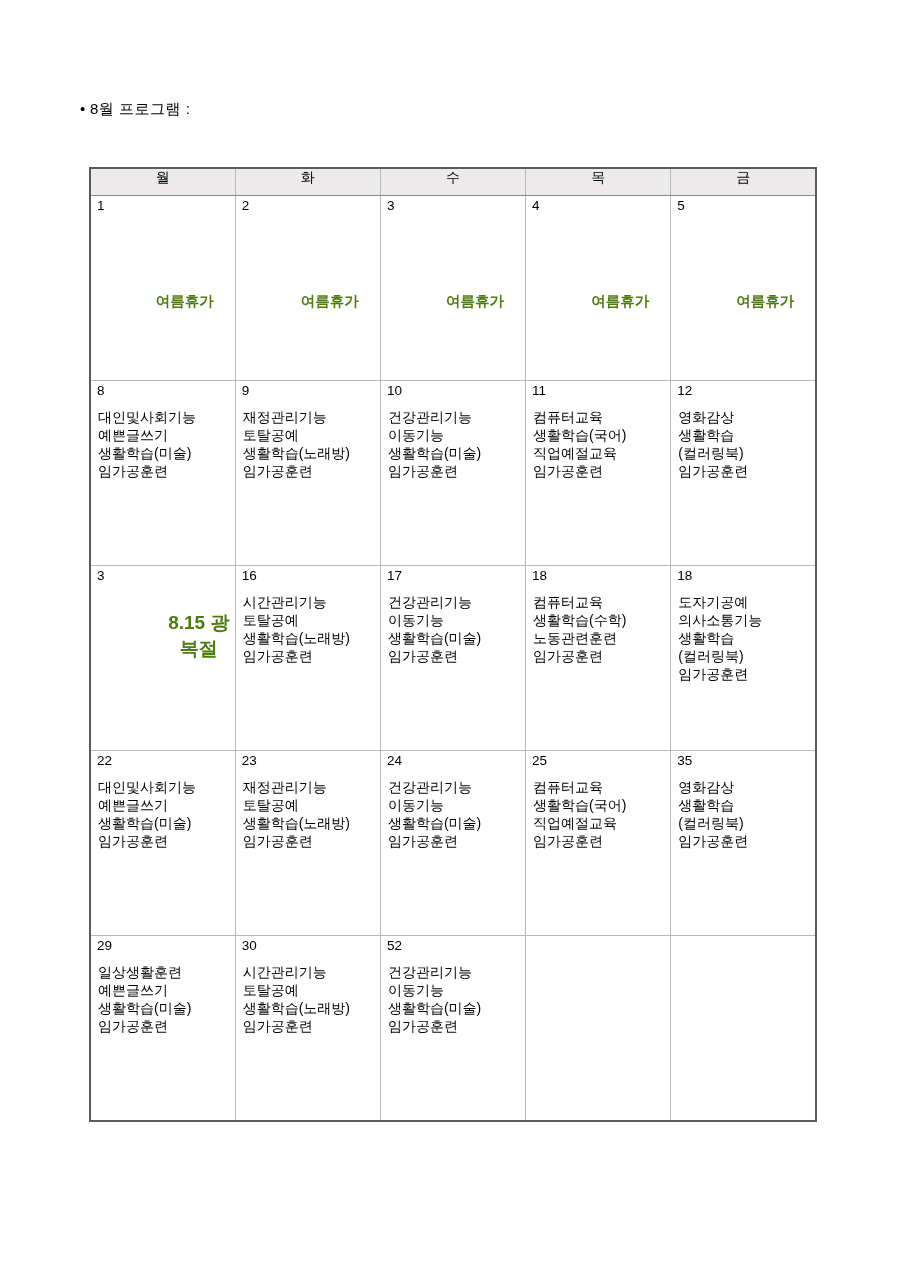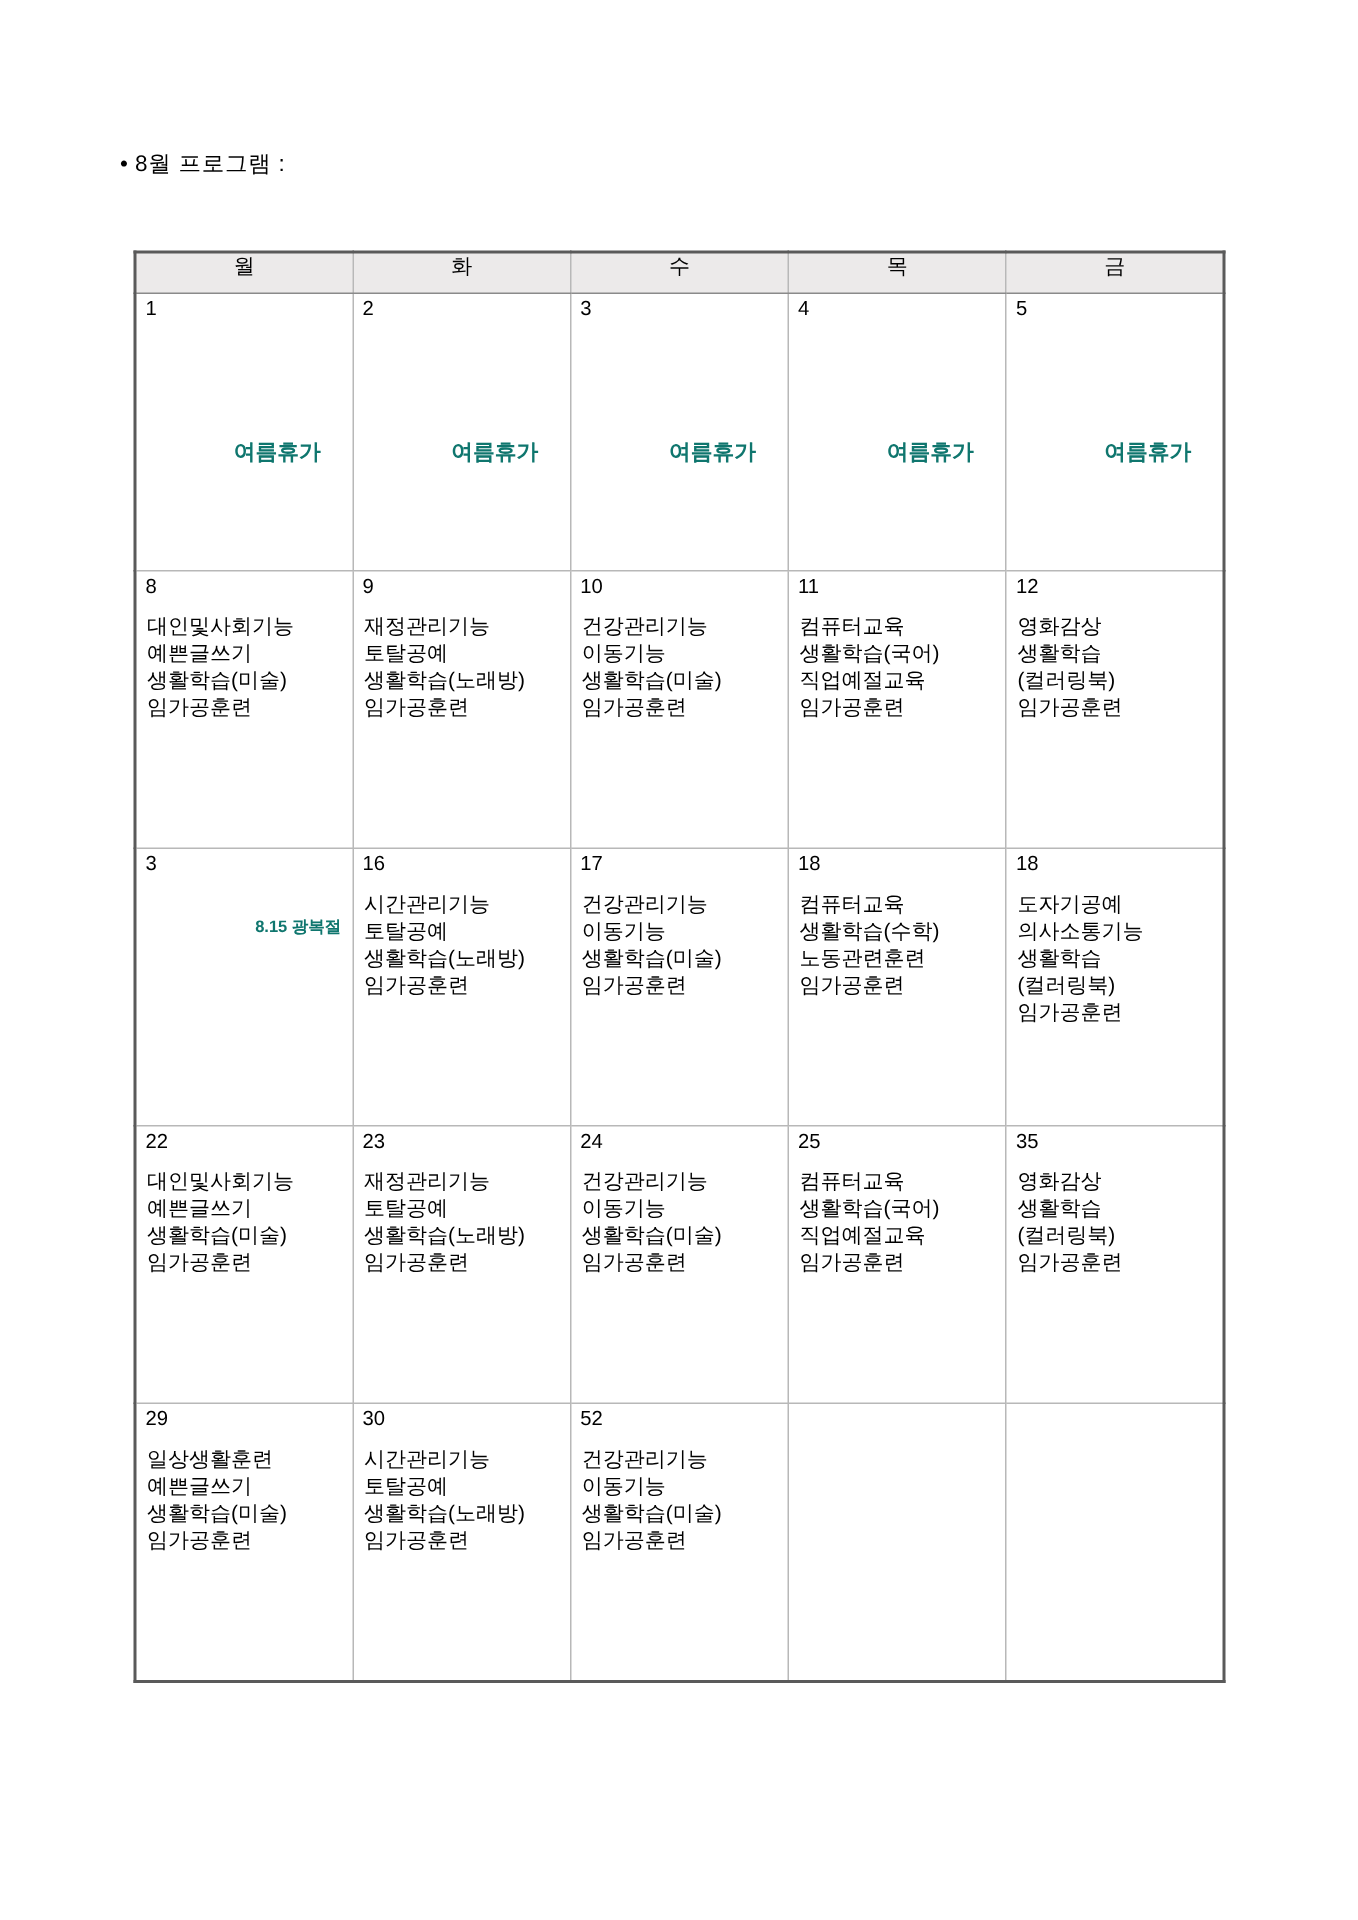--- a/index.html
+++ b/index.html
@@ -87,26 +87,26 @@
     white-space: pre-line;
   }
   .holiday {
     position: absolute;
     left: 0;
     right: 0;
     top: 96px;
     text-align: center;
     font-size: 14.5px;
     font-weight: bold;
-    color: #0f766e;
+    color: #4d7c0f;
     margin-left: 44px;
   }
   .holiday.small {
     top: 44px;
-    font-size: 11px;
+    font-size: 19px;
     padding-left: 28px;
   }
   td.empty { }
 </style>
 </head>
 <body>
 
 <div class="page">
 
   <div class="heading">

